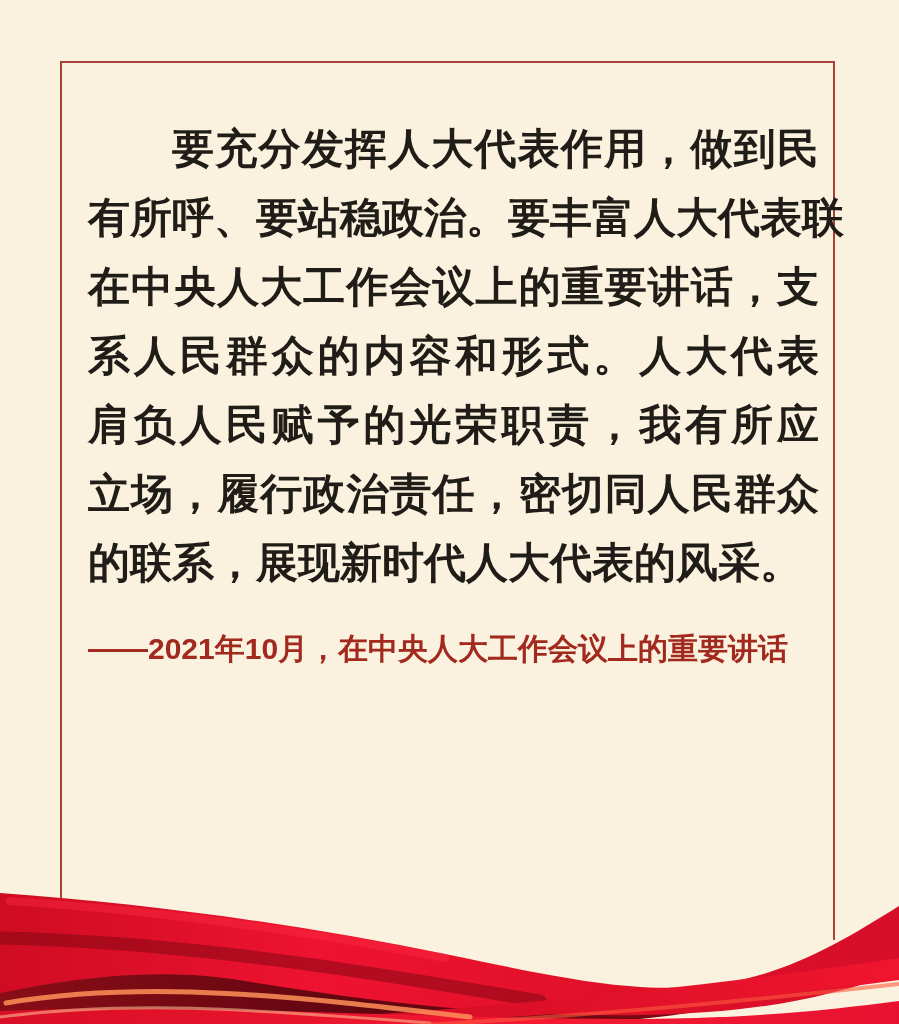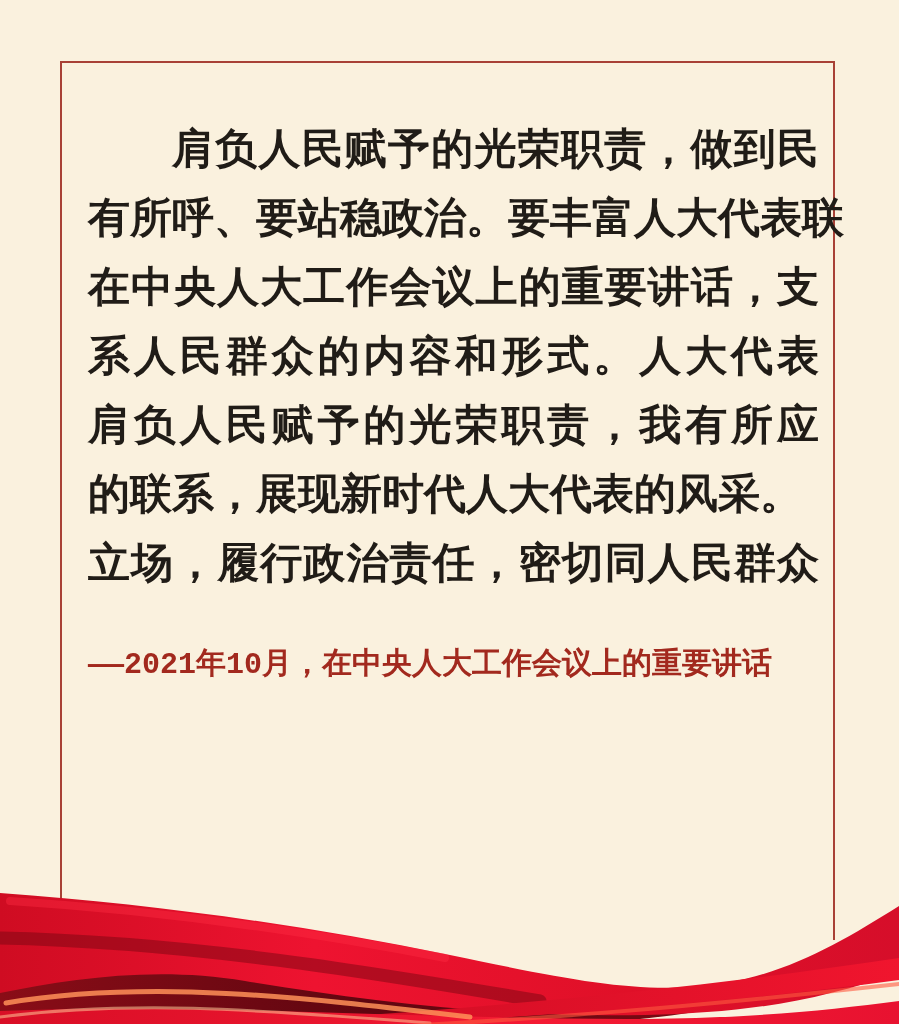--- a/index.html
+++ b/index.html
@@ -38,22 +38,22 @@
     line-height: 69px;
     color: #201c17;
     text-align: justify;
     text-align-last: justify;
     text-justify: inter-character;
     white-space: nowrap;
   }
   .qline.first { text-indent: 2em; }
   .qline.last  { text-align-last: left; }
   .attribution {
-    margin-top: 48px;
-    font-family: Liberation Mono, monospace;
+    margin-top: 32px;
+    font-family: Liberation Sans, sans-serif;
     font-weight: bold;
     font-size: 30px;
     line-height: 40px;
     color: #a2291e;
     white-space: nowrap;
   }
   .ribbon {
     position: absolute;
     left: 0;
     top: 854px;
@@ -64,27 +64,27 @@
   }
 </style>
 </head>
 <body>
 
 <div class="canvas">
 
   <div class="frame"></div>
 
   <div class="content">
-    <div class="qline first">肩负人民赋予的光荣职责，做到民</div>
+    <div class="qline first">要充分发挥人大代表作用，做到民</div>
     <div class="qline">有所呼、要站稳政治。要丰富人大代表联</div>
     <div class="qline">在中央人大工作会议上的重要讲话，支</div>
     <div class="qline">系人民群众的内容和形式。人大代表</div>
     <div class="qline">肩负人民赋予的光荣职责，我有所应</div>
+    <div class="qline">立场，履行政治责任，密切同人民群众</div>
     <div class="qline last">的联系，展现新时代人大代表的风采。</div>
-    <div class="qline">立场，履行政治责任，密切同人民群众</div>
     <div class="attribution">——2021年10月，在中央人大工作会议上的重要讲话</div>
   </div>
 
   <svg class="ribbon" viewBox="0 0 899 170" preserveAspectRatio="none" xmlns="http://www.w3.org/2000/svg">
     <defs>
       <linearGradient id="gDark" x1="0" y1="0" x2="1" y2="0">
         <stop offset="0" stop-color="#8a0d17"></stop>
         <stop offset="0.5" stop-color="#600610"></stop>
         <stop offset="1" stop-color="#7c0a14"></stop>
       </linearGradient>

